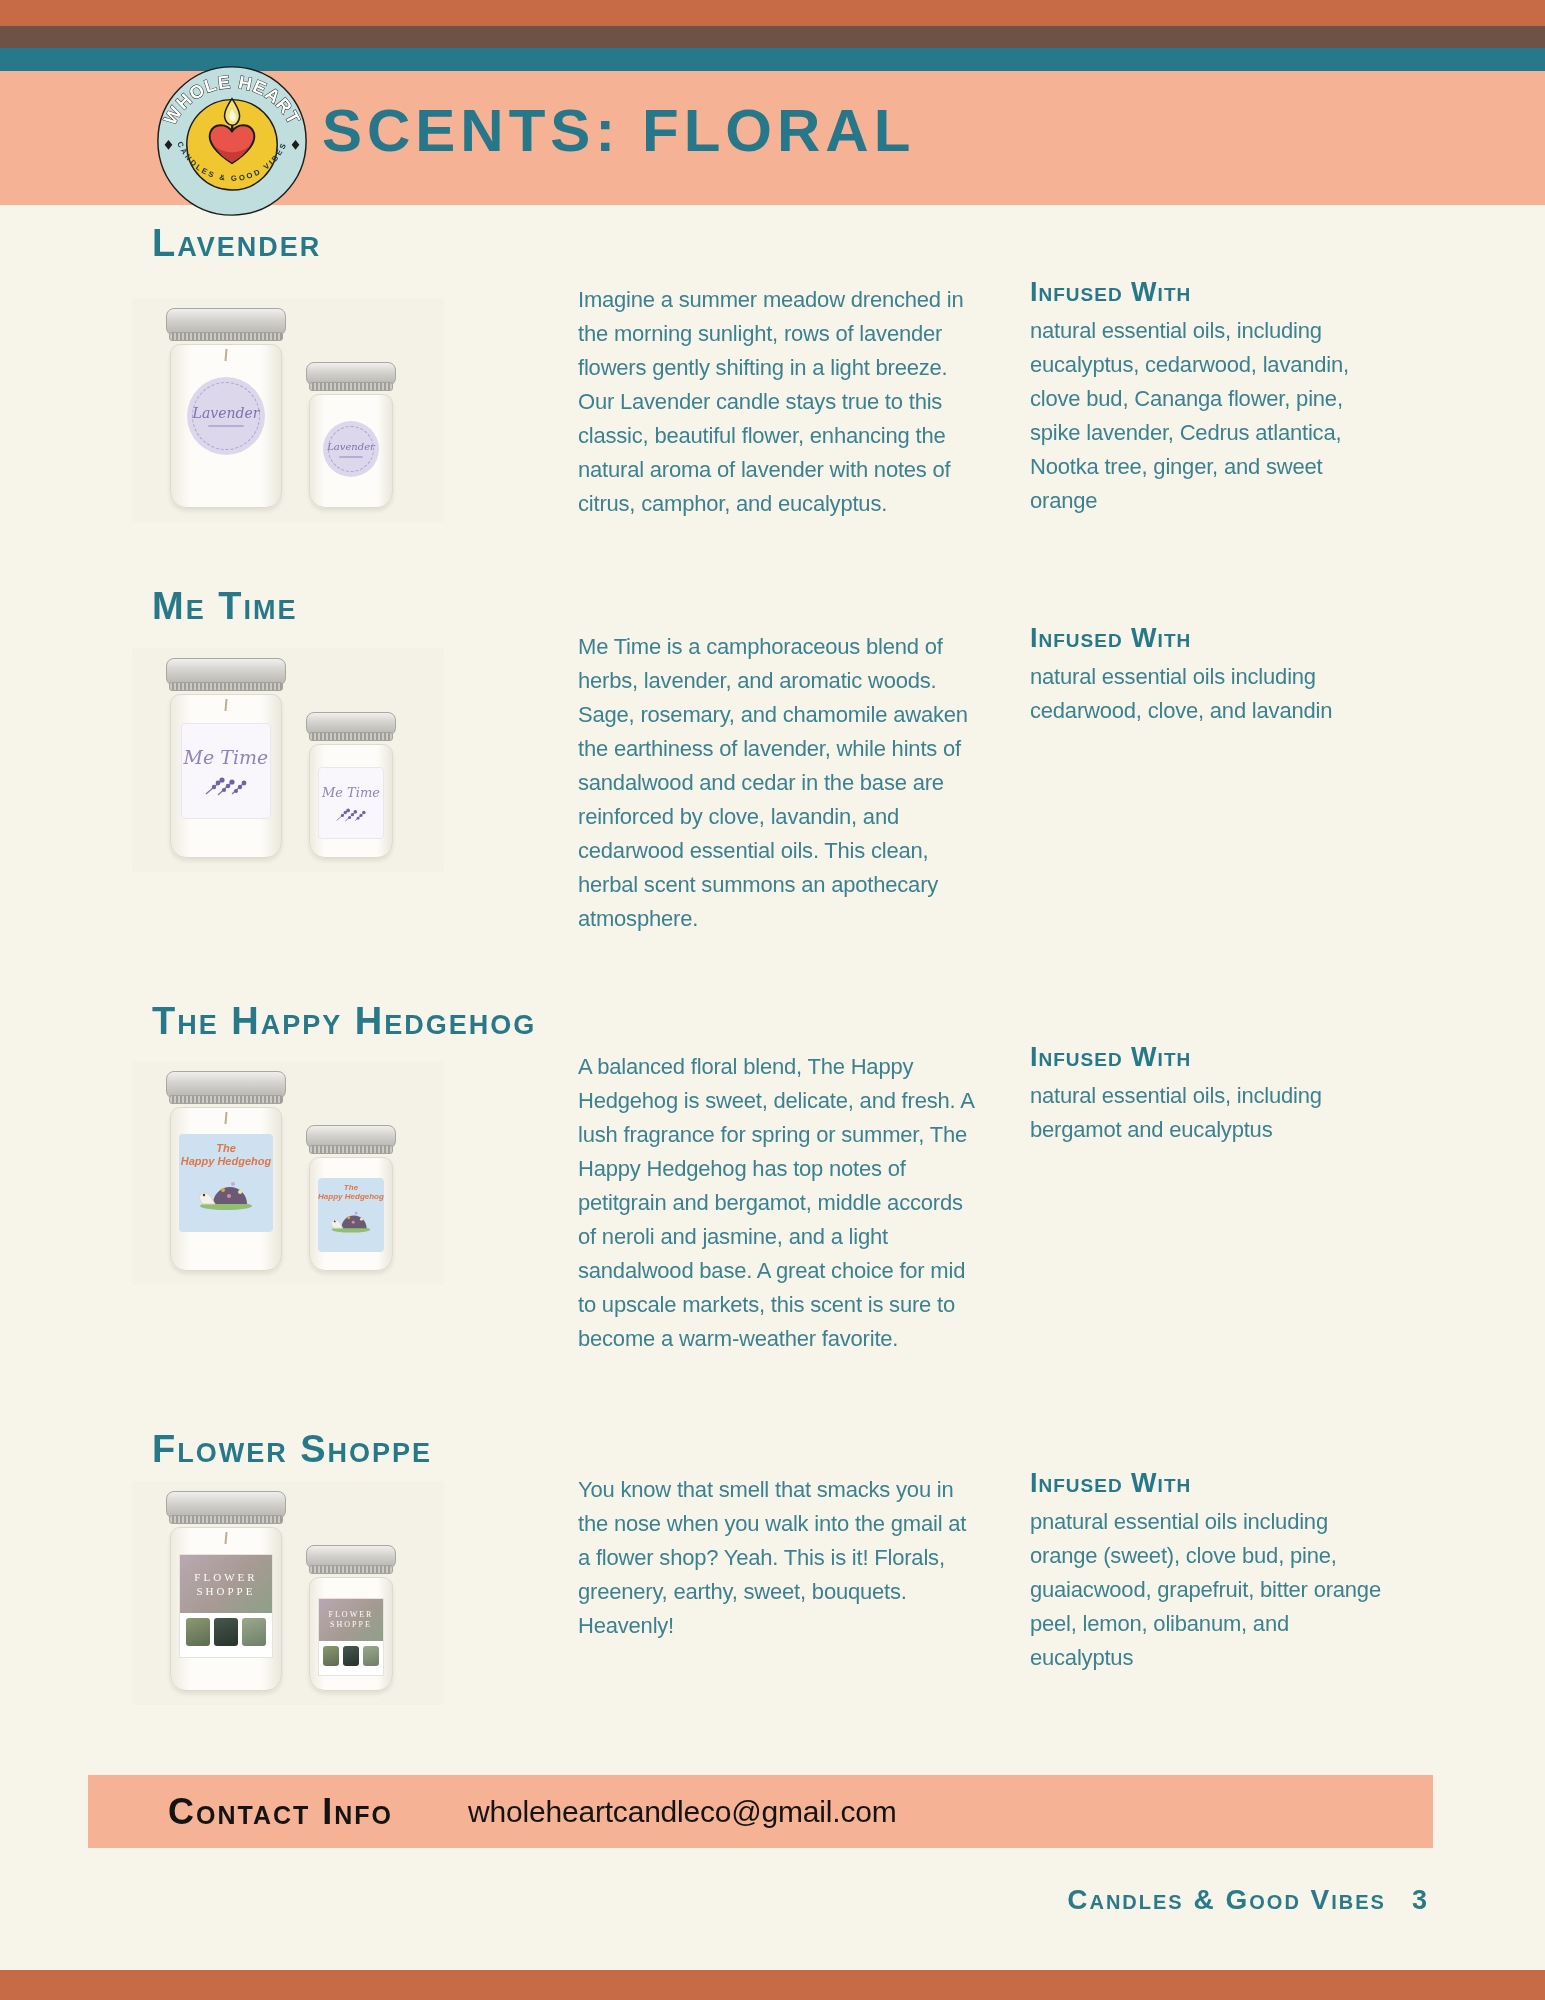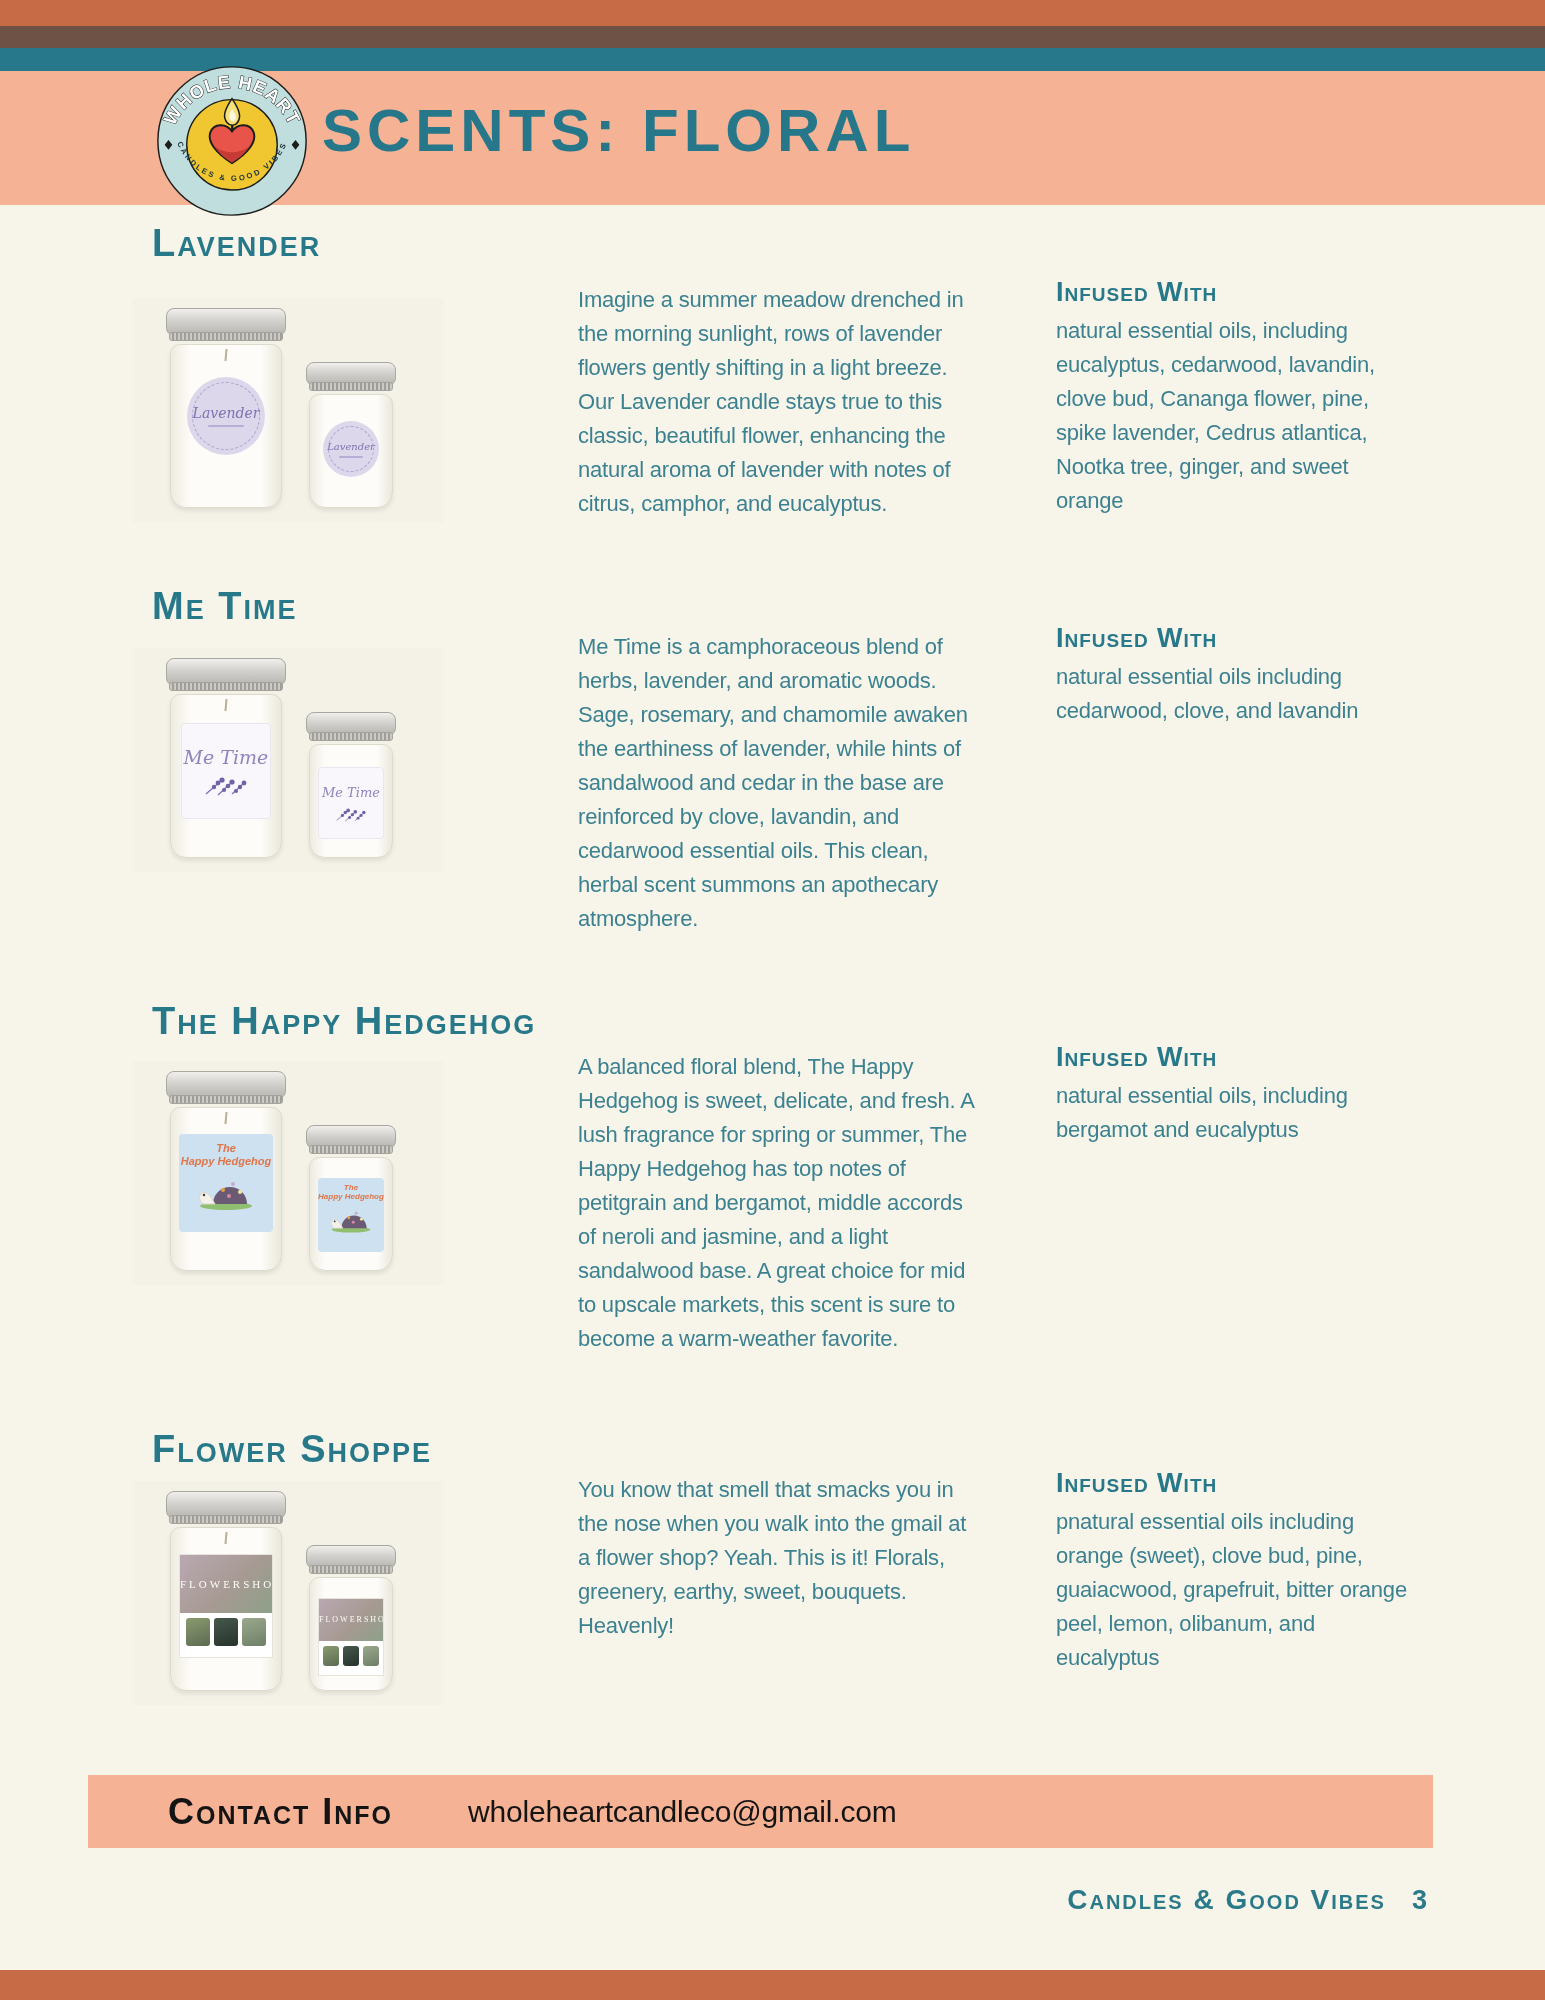--- a/index.html
+++ b/index.html
@@ -32,21 +32,21 @@
   .scent-title{
     position:absolute;left:152px;top:0;
     font-variant:small-caps;font-weight:800;
     font-size:38px;letter-spacing:2px;color:#27798a;
   }
   .desc{
     position:absolute;left:578px;width:398px;
     font-size:22px;line-height:34px;letter-spacing:-0.2px;color:#3b8190;
   }
   #s0 .desc{top:61px;} #s1 .desc{top:45px;} #s2 .desc{top:50px;} #s3 .desc{top:45px;}
-  .infused{position:absolute;left:1056px;width:352px;}
+  .infused{position:absolute;left:1030px;width:352px;}
   #s0 .infused{top:55px;} #s1 .infused{top:38px;} #s2 .infused{top:42px;} #s3 .infused{top:40px;}
   .infused-heading{
     font-variant:small-caps;font-weight:800;
     font-size:27px;letter-spacing:1px;color:#27798a;margin-bottom:6px;
   }
   .infused-body{font-size:22px;line-height:34px;letter-spacing:-0.2px;color:#3b8190;}
 
   
   .candles{position:absolute;left:138px;width:300px;height:210px;}
   #s0 .candles{top:86px;} #s1 .candles{top:73px;} #s2 .candles{top:71px;} #s3 .candles{top:63px;}
@@ -106,21 +106,21 @@
   .hog-title{font-weight:bold;color:#df764a;font-size:11px;line-height:13px;text-align:center;font-style:italic;}
   .jar-small .hog-title{font-size:8px;line-height:9px;}
 
   
   .label-flower{
     top:26px;width:94px;height:104px;background:#ffffff;border:1px solid #e6e3da;
     display:flex;flex-direction:column;box-sizing:border-box;
   }
   .jar-small .label-flower{top:20px;width:66px;height:78px;}
   .flower-photo{
-    height:58px;display:flex;flex-direction:row;align-items:center;justify-content:flex-start;
+    height:58px;display:flex;flex-direction:column;align-items:center;justify-content:center;
     background:linear-gradient(135deg,#b9a8b2 0%,#a79a93 55%,#8da088 100%);
   }
   .jar-small .flower-photo{height:42px;}
   .flower-title{font-family:"Liberation Serif",serif;color:#fdfcf7;font-size:11px;letter-spacing:3px;line-height:14px;}
   .jar-small .flower-title{font-size:8px;letter-spacing:2px;line-height:10px;}
   .flower-thumbs{display:flex;justify-content:center;gap:4px;margin-top:5px;}
   .thumb{width:24px;height:28px;border-radius:3px;}
   .jar-small .thumb{width:16px;height:20px;}
   .thumb-1{background:linear-gradient(160deg,#8a9a6f,#5c6b52);}
   .thumb-2{background:linear-gradient(160deg,#46584c,#27332c);}

